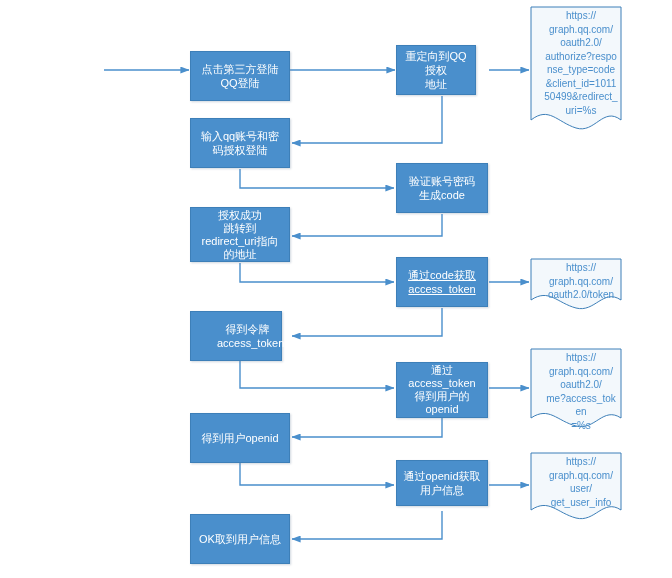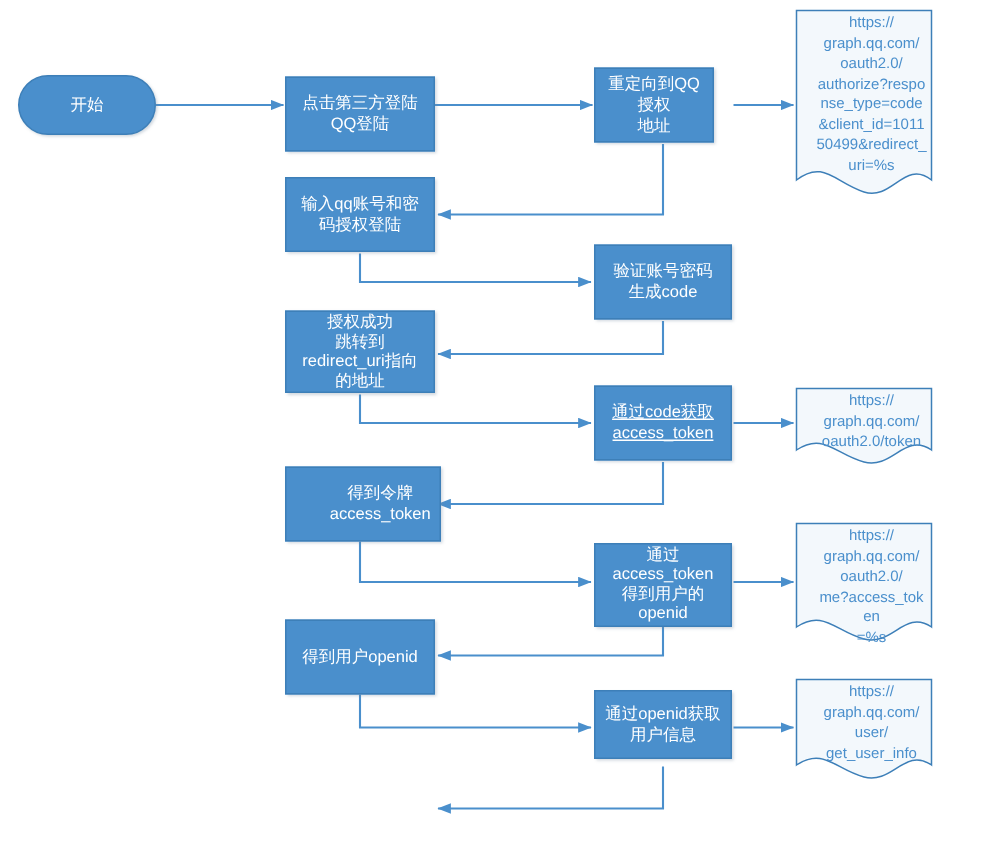--- a/index.html
+++ b/index.html
@@ -118,23 +118,20 @@
       <path d="M442,418 L442,437 L292,437"></path>
 
       <path d="M240,463 L240,485 L394,485"></path>
 
       <path d="M489,485 L529,485"></path>
 
       <path d="M442,511 L442,539 L292,539"></path>
     </g>
   </svg>
 
-  <div class="node pill" style="left:12px; top:50px; width:92px; height:40px;">
-    <span class="txt">开始</span>
-  </div>
 
   <div class="node" style="left:190px; top:51px; width:100px; height:50px;">
     <span class="txt">点击第三方登陆
 QQ登陆</span>
   </div>
 
   <div class="node" style="left:396px; top:45px; width:80px; height:50px;">
     <span class="txt">重定向到QQ授权
 地址</span>
   </div>
@@ -154,40 +151,43 @@
 跳转到
 redirect_uri指向
 的地址</span>
   </div>
 
   <div class="node" style="left:396px; top:257px; width:92px; height:50px;text-decoration:underline;">
     <span class="txt">通过code获取
 access_token</span>
   </div>
 
-  <div class="node" style="left:190px; top:311px; width:104px; height:50px;padding-left:26px;">
+  <div class="node" style="left:190px; top:311px; width:92px; height:50px;padding-left:26px;">
     <span class="txt">得到令牌
 access_token</span>
   </div>
 
   <div class="node" style="left:396px; top:362px; width:92px; height:56px; line-height:13px;text-align:center;">
     <span class="txt">通过access_token
 得到用户的
 openid</span>
   </div>
 
   <div class="node" style="left:190px; top:413px; width:100px; height:50px;">
     <span class="txt">得到用户openid</span>
   </div>
 
   <div class="node" style="left:396px; top:460px; width:92px; height:46px;">
     <span class="txt">通过openid获取
 用户信息</span>
   </div>
 
+  <div class="node" style="left:190px; top:514px; width:100px; height:50px;">
+    <span class="txt">OK取到用户信息</span>
+  </div>
 
   <div class="doc" style="left:530px; top:6px; width:92px; height:130px;">
     <svg class="doc-svg" viewBox="0 0 92 130" preserveAspectRatio="none" xmlns="http://www.w3.org/2000/svg">
       <path d="M1,1 L91,1 L91,114 C73,100 65,128 46,122 C27,116 19,100 1,114 Z" fill="#f3f8fc" stroke="#3d7fb8" stroke-width="1"></path>
     </svg>
     <span class="txt">https://
 graph.qq.com/
 oauth2.0/
 authorize?response_type=code&amp;client_id=101150499&amp;redirect_uri=%s</span>
   </div>

